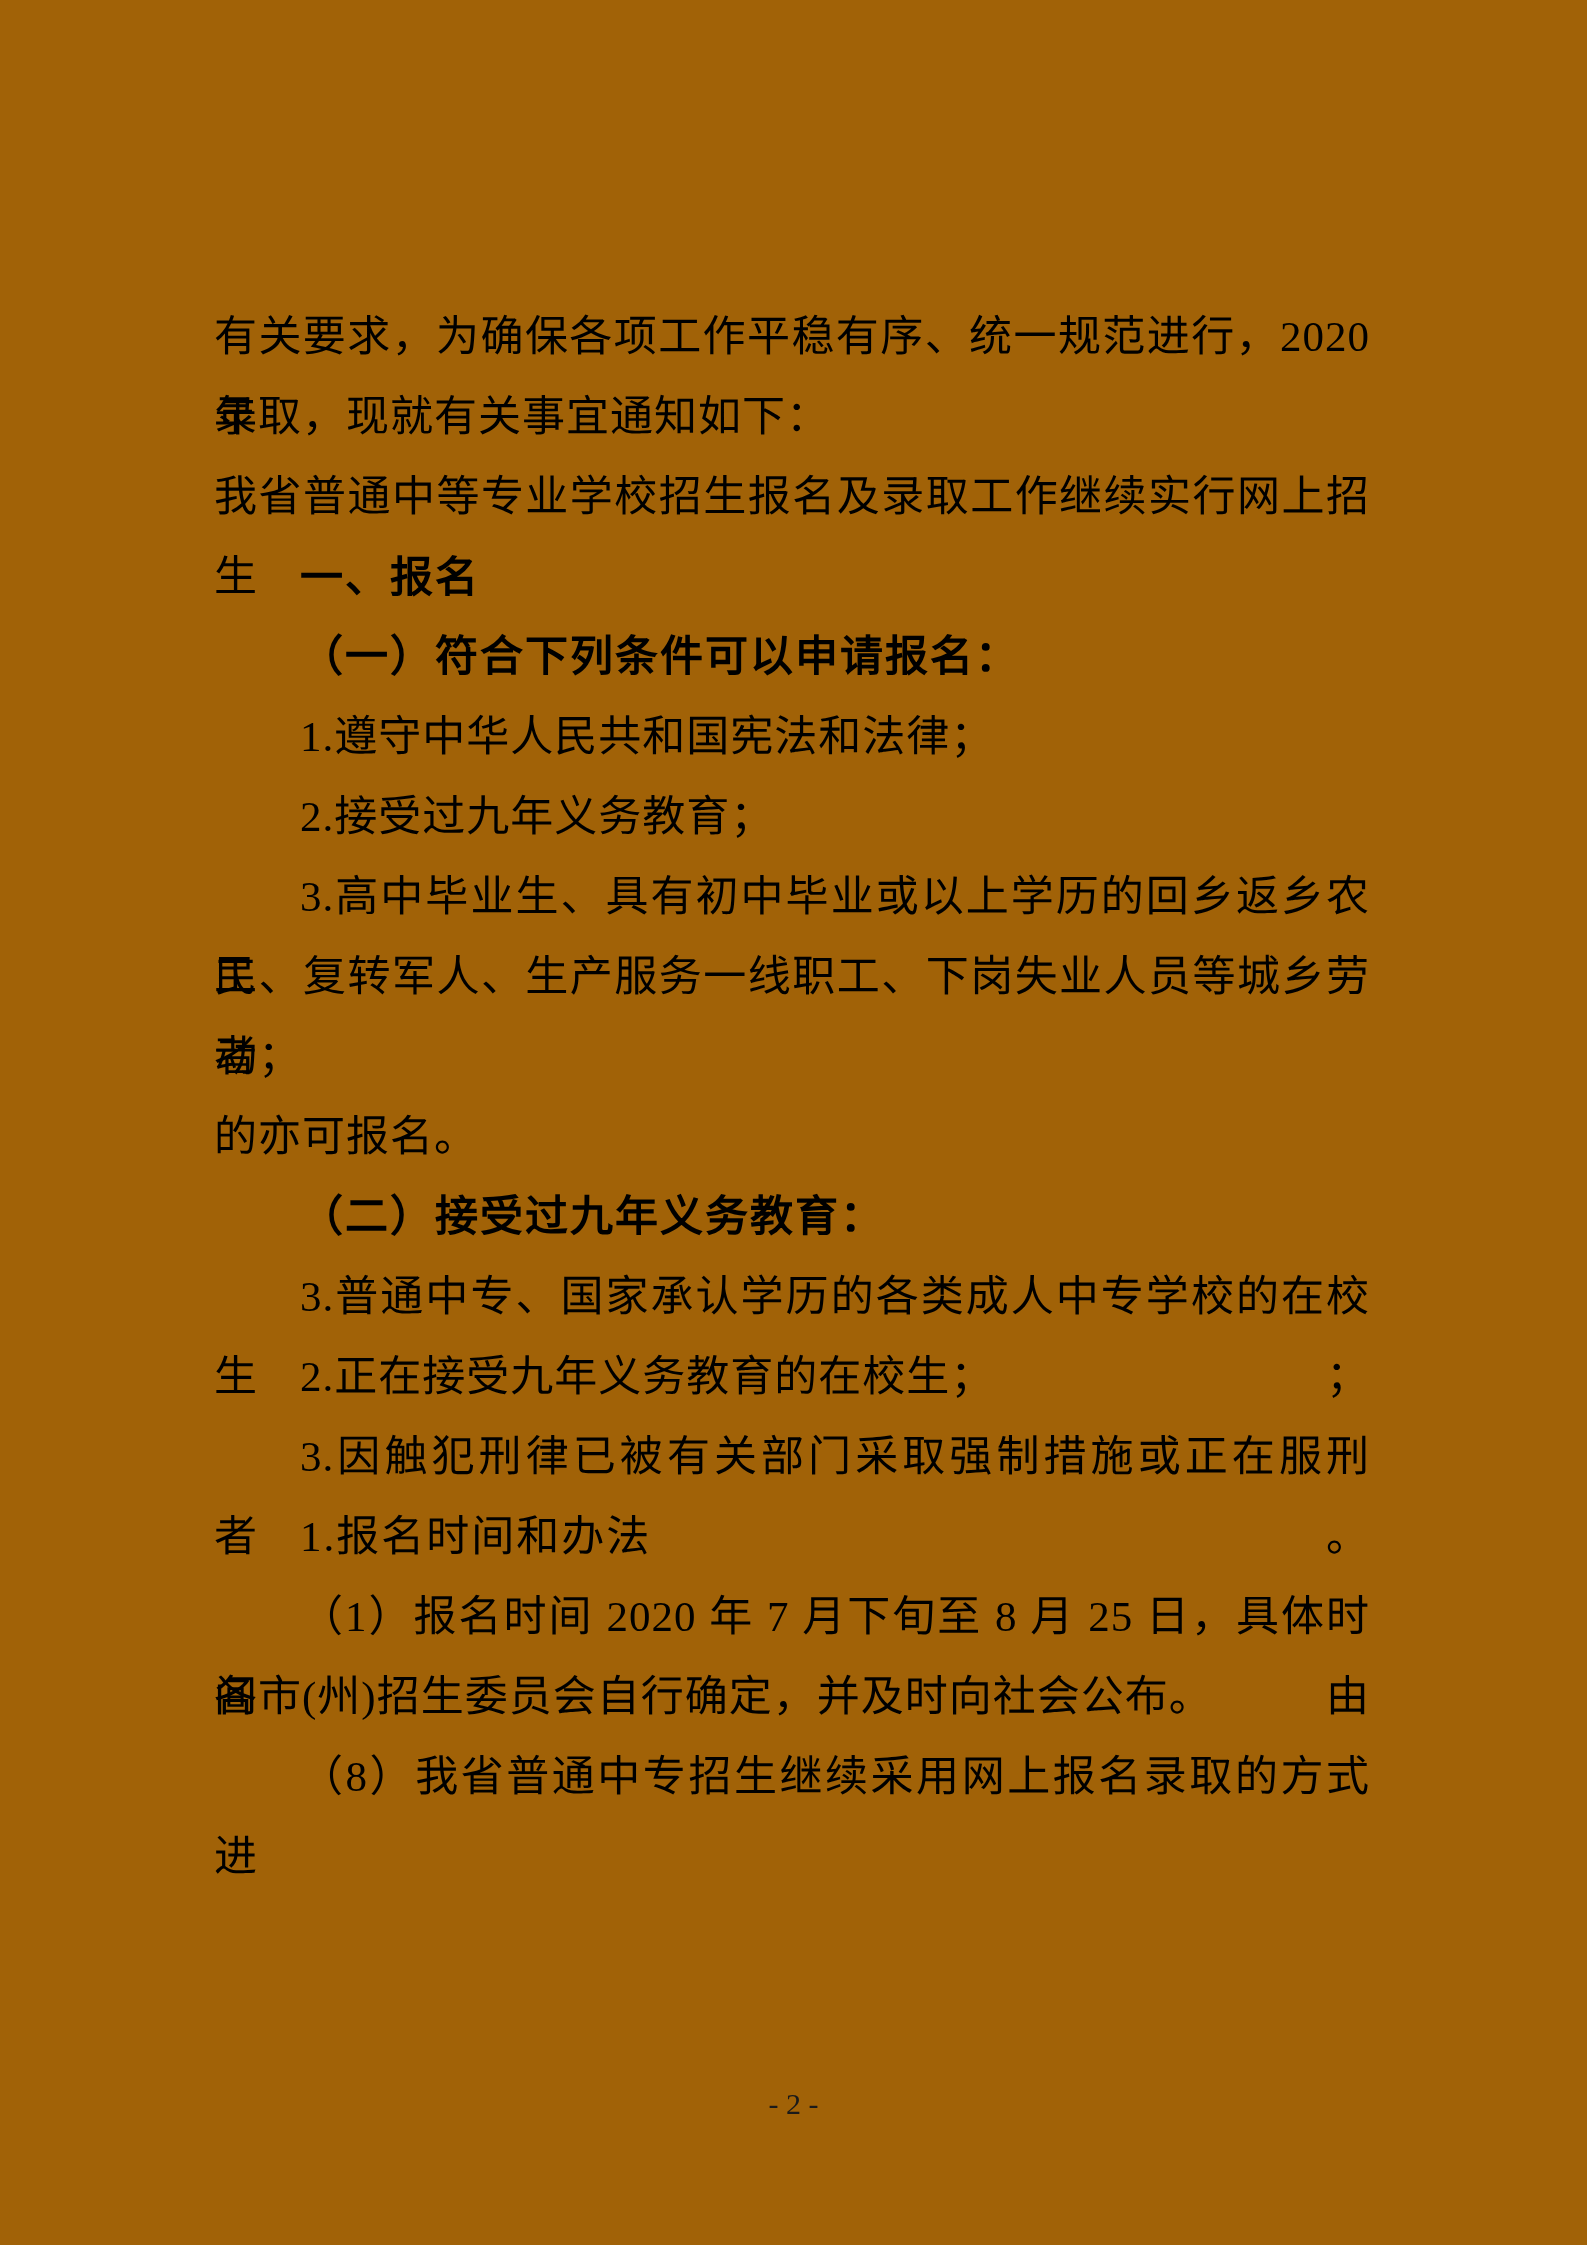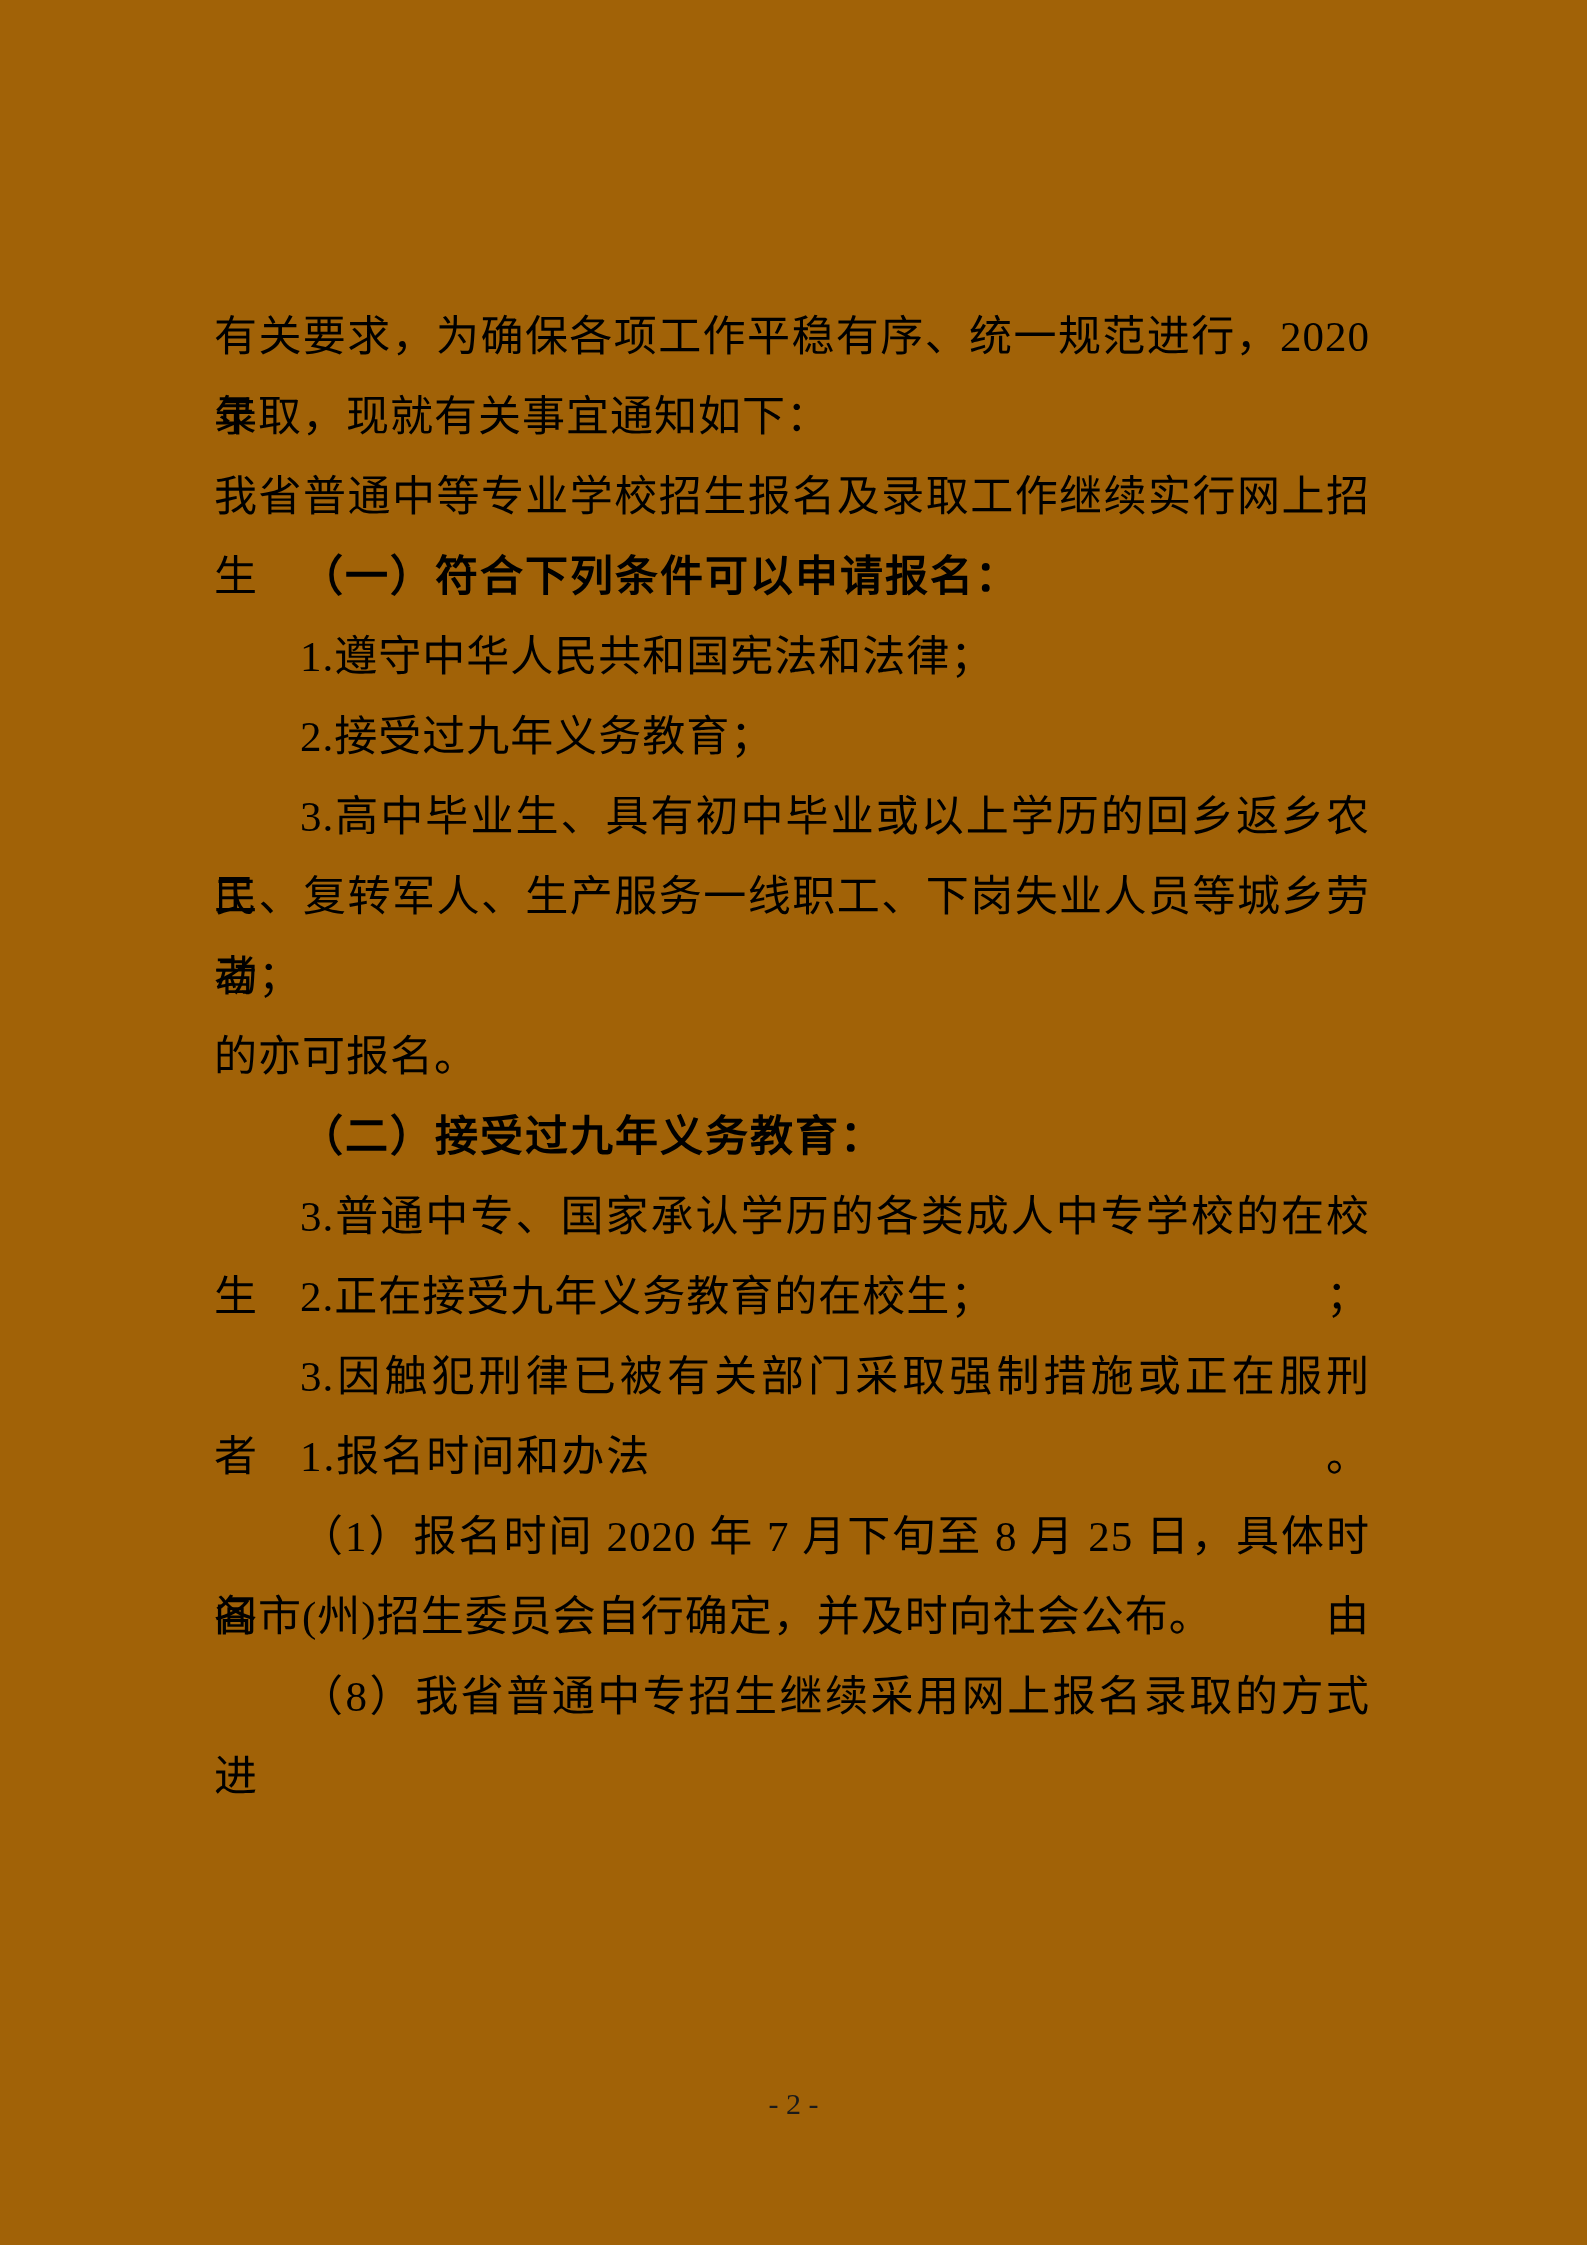--- a/index.html
+++ b/index.html
@@ -69,20 +69,21 @@
   }
 </style>
 </head>
 <body>
 
 <div class="page">
   <div class="content">
     <p class="ln full">有关要求，为确保各项工作平稳有序、统一规范进行，2020 年</p>
     <p class="ln">录取，现就有关事宜通知如下：</p>
     <p class="ln full">我省普通中等专业学校招生报名及录取工作继续实行网上招生</p>
+    <p class="ln indent h1">一、报名</p>
     <p class="ln indent h2">（一）符合下列条件可以申请报名：</p>
     <p class="ln indent">1.遵守中华人民共和国宪法和法律；</p>
     <p class="ln indent">2.接受过九年义务教育；</p>
     <p class="ln indent full">3.高中毕业生、具有初中毕业或以上学历的回乡返乡农民</p>
     <p class="ln full">工、复转军人、生产服务一线职工、下岗失业人员等城乡劳动</p>
     <p class="ln">者；</p>
     <p class="ln">的亦可报名。</p>
     <p class="ln indent h2">（二）接受过九年义务教育：</p>
     <p class="ln indent full">3.普通中专、国家承认学历的各类成人中专学校的在校生；</p>
     <p class="ln indent">2.正在接受九年义务教育的在校生；</p>

